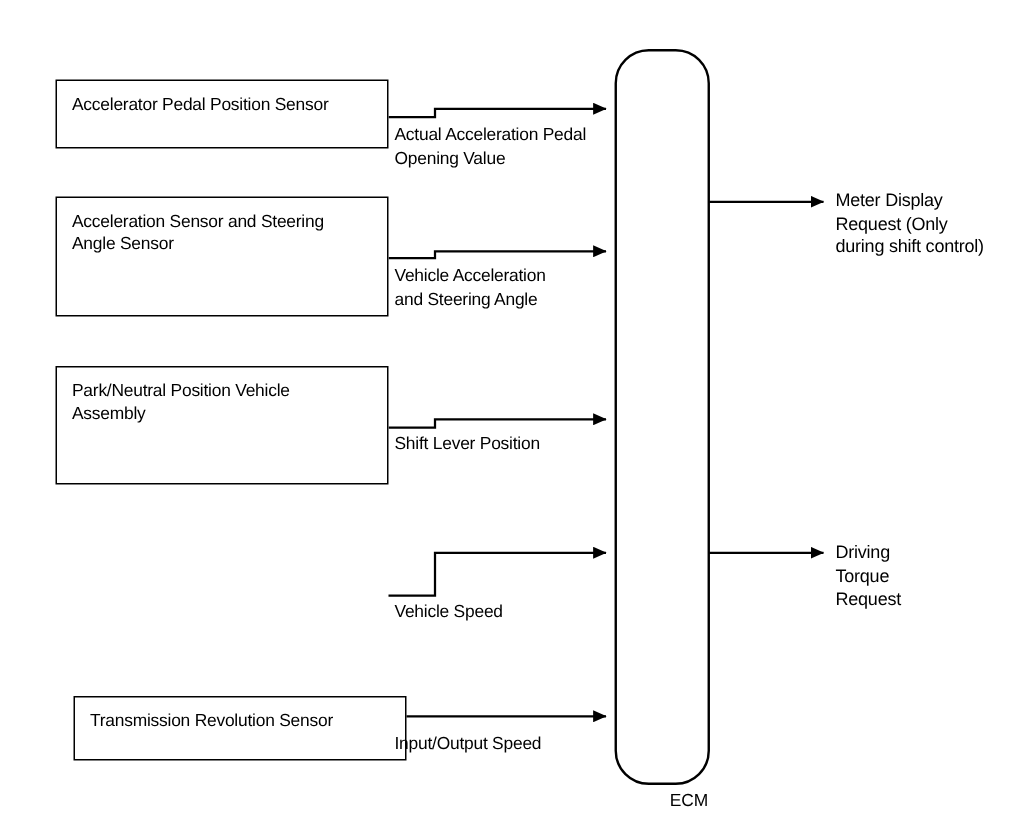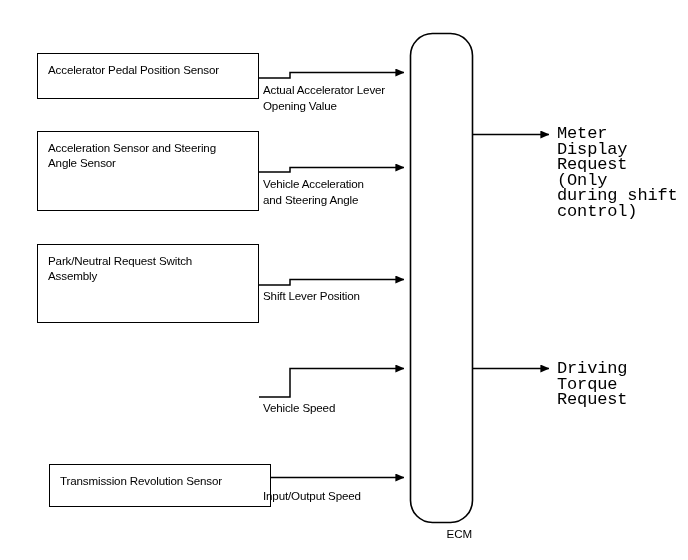--- a/index.html
+++ b/index.html
@@ -49,25 +49,24 @@
   }
   .ecm-label {
     position: absolute;
     font-size: 11.6px;
     line-height: 14px;
     letter-spacing: -0.1px;
     text-align: right;
   }
   .out-label {
     position: absolute;
-    font-size: 17px;
+    font-size: 12px;
     line-height: 15.5px;
     letter-spacing: -0.15px;
     white-space: pre-line;
-    font-family: Liberation Mono, monospace;
   }
 </style>
 </head>
 <body>
 
 <div id="diagram">
 
   <svg width="688" height="560">
     <defs>
       <marker id="arrowhead" markerWidth="9" markerHeight="8" refX="8.6" refY="4" orient="auto" markerUnits="userSpaceOnUse">
@@ -95,30 +94,30 @@
   <div class="node-box" style="left:37px; top:53px; width:222px; height:46px;">
     <div class="node-label">Accelerator Pedal Position Sensor</div>
   </div>
 
   <div class="node-box" style="left:37px; top:131px; width:222px; height:80px;">
     <div class="node-label">Acceleration Sensor and Steering
 Angle Sensor</div>
   </div>
 
   <div class="node-box" style="left:37px; top:244px; width:222px; height:79px;">
-    <div class="node-label">Park/Neutral Request Switch
+    <div class="node-label">Park/Neutral Position Vehicle
 Assembly</div>
   </div>
 
 
   <div class="node-box" style="left:37px; top:464px; width:222px; height:43px;margin-left:12px;">
     <div class="node-label">Transmission Revolution Sensor</div>
   </div>
 
-  <div class="edge-label" style="left:263px; top:82px; width:145px;">Actual Accelerator Lever
+  <div class="edge-label" style="left:263px; top:82px; width:145px;">Actual Acceleration Pedal
 Opening Value</div>
 
   <div class="edge-label" style="left:263px; top:176px; width:145px;">Vehicle Acceleration
 and Steering Angle</div>
 
   <div class="edge-label" style="left:263px; top:400px; width:145px;">Vehicle Speed</div>
 
   <div class="edge-label" style="left:263px; top:288px; width:145px;">Shift Lever Position</div>
 
   <div class="edge-label" style="left:263px; top:488px; width:145px;">Input/Output Speed</div>

